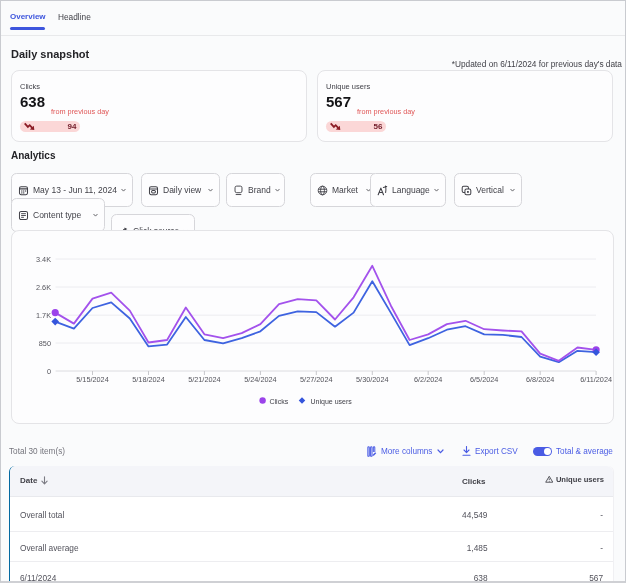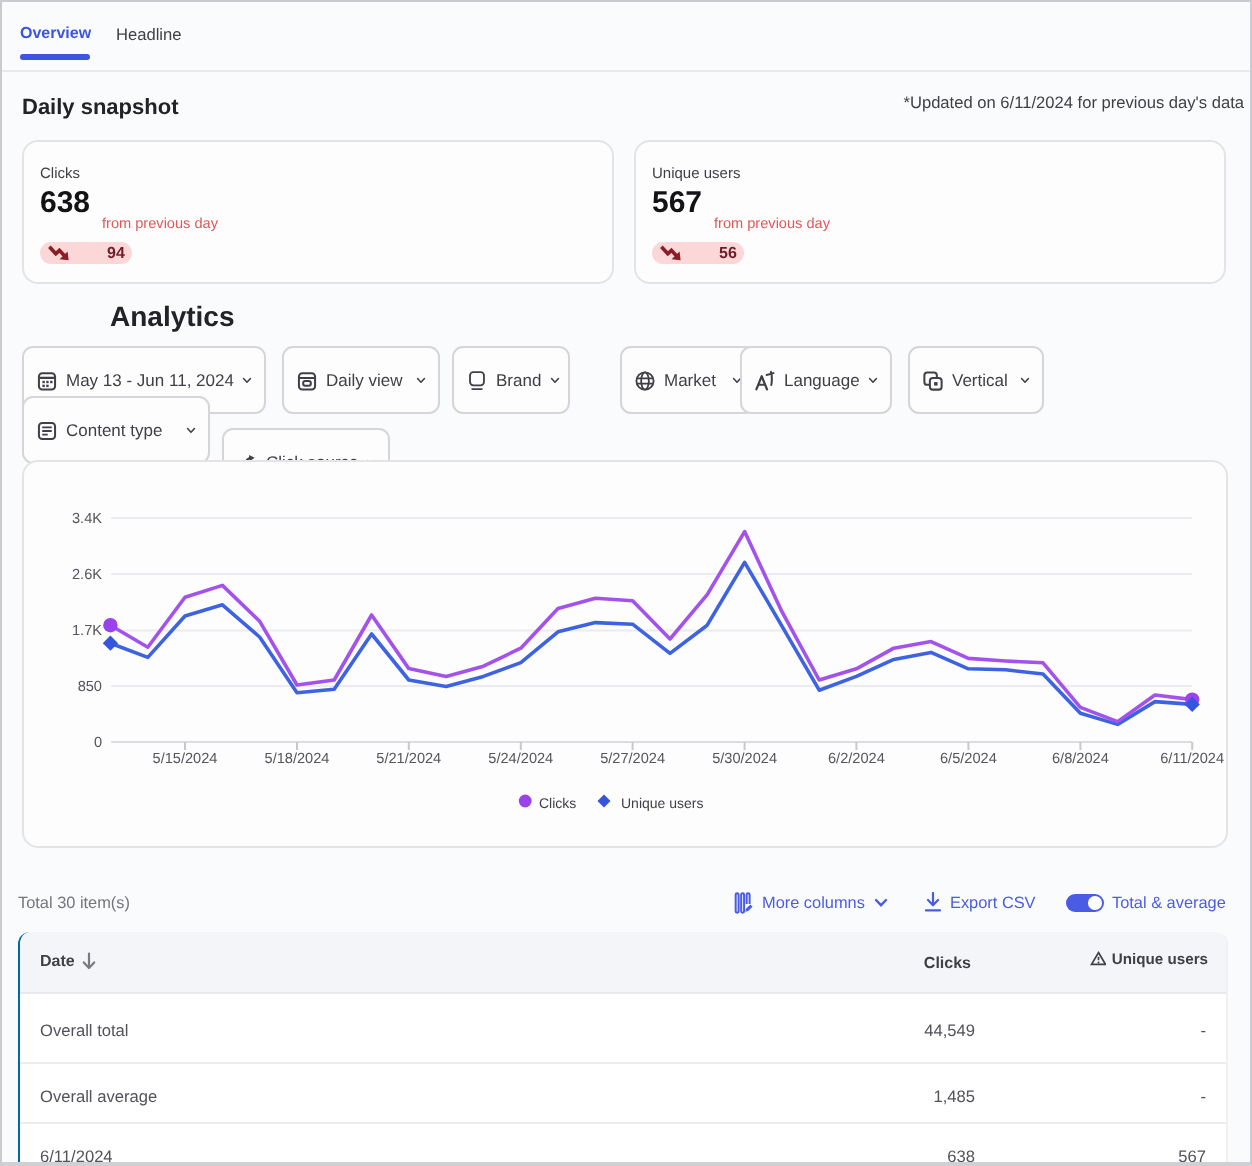--- a/index.html
+++ b/index.html
@@ -14,33 +14,33 @@
 #frame { position:absolute; inset:0; border:1px solid #c9cbd0; border-bottom:2px solid #cfd0d4; pointer-events:none; z-index:50; }
 
 
 #tabs { position:absolute; left:0; top:0; width:100%; height:36px; border-bottom:1px solid #e8e9eb; }
 #tab1 { position:absolute; left:10px; top:12px; font-size:8px; font-weight:bold; color:#3d55dd; }
 #tab2 { position:absolute; left:58px; top:12px; font-size:8.3px; color:#3f3f46; }
 #tabline { position:absolute; left:10px; top:27px; width:35px; height:2.5px; background:#3d55dd; border-radius:2px; }
 
 
 #h-daily { position:absolute; left:11px; top:48px; font-size:11px; font-weight:bold; color:#232327; }
-#updated { position:absolute; right:4px; top:46px; font-size:8.3px; color:#3f3f46; }
+#updated { position:absolute; right:4px; top:59px; font-size:8.3px; color:#3f3f46; }
 
 .card { position:absolute; top:70px; width:296px; height:72px; background:#fdfdfe; border:1px solid #e4e4e7; border-radius:8px; }
 #card1 { left:11px; }
 #card2 { left:317px; }
 .card .lbl { position:absolute; left:8px; top:11px; font-size:7.5px; color:#3f3f46; }
 .card .num { position:absolute; left:8px; top:21.5px; font-size:15px; font-weight:bold; color:#131316; }
 .badge { position:absolute; left:8px; top:50px; height:11px; background:#fbd7d7; border-radius:6px; display:flex; align-items:center; padding:0 4px 0 3.5px; }
-.badge span { font-size:8px; font-weight:bold; color:#701b28; margin-left:2px;padding-left:17px; }
+.badge span { font-size:8px; font-weight:bold; color:#701b28; margin-left:16px;padding-left:17px; }
 .fromprev { position:absolute; left:39px; top:36px; font-size:7.3px; color:#e05858; }
 
 
-#h-analytics { position:absolute; left:11px; top:150px; font-size:14px; font-weight:bold; color:#232327;margin-left:44px; }
+#h-analytics { position:absolute; left:11px; top:150px; font-size:10px; font-weight:bold; color:#232327; }
 
 .fbtn { position:absolute; height:18px; background:#fdfdfe; border:1px solid #d6d6da; border-radius:5.5px; display:flex; align-items:center; font-size:8.5px; color:#3f3f46; padding:16px 6px; white-space:nowrap; overflow:hidden; }
 .fbtn svg.ic { margin-right:4px; flex:none; }
 .fbtn svg.ch { margin-left:auto; flex:none; padding-left:4px; }
 
 
 #chart { position:absolute; left:11px; top:230px; width:603px; height:194px; background:#fdfdfe; border:1px solid #e4e4e7; border-radius:8px; }
 
 
 #totalitems { position:absolute; left:9px; top:447px; font-size:8.2px; color:#75757d; }

